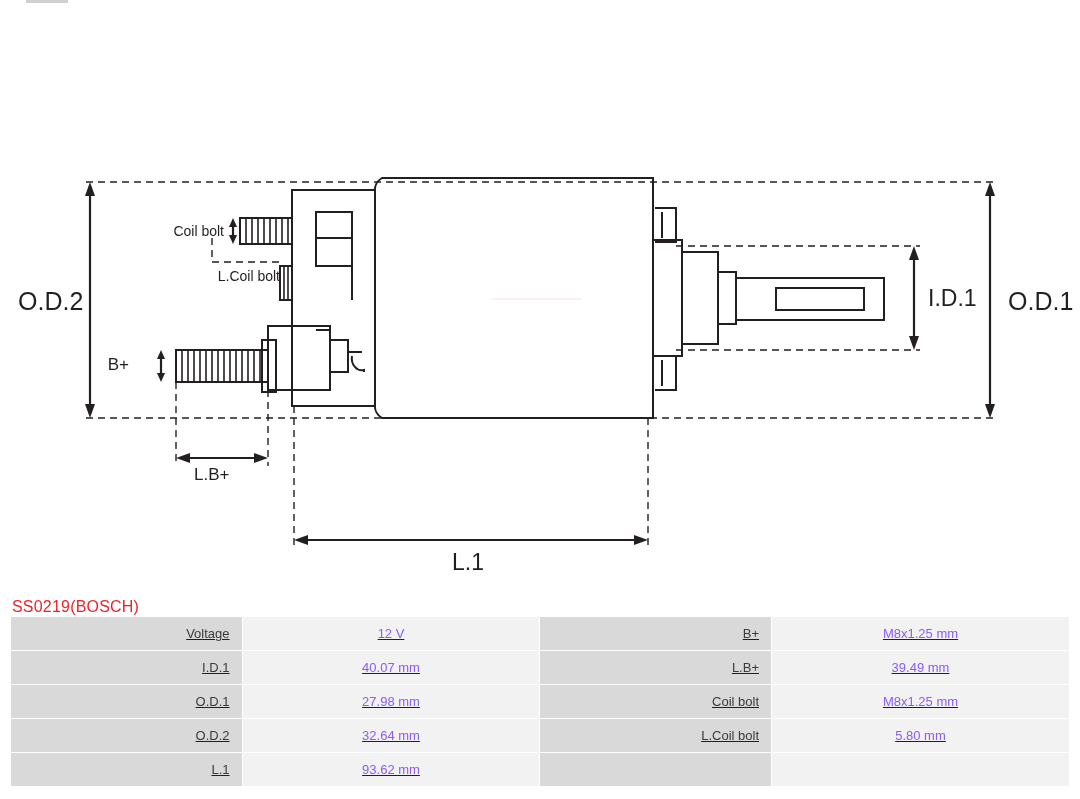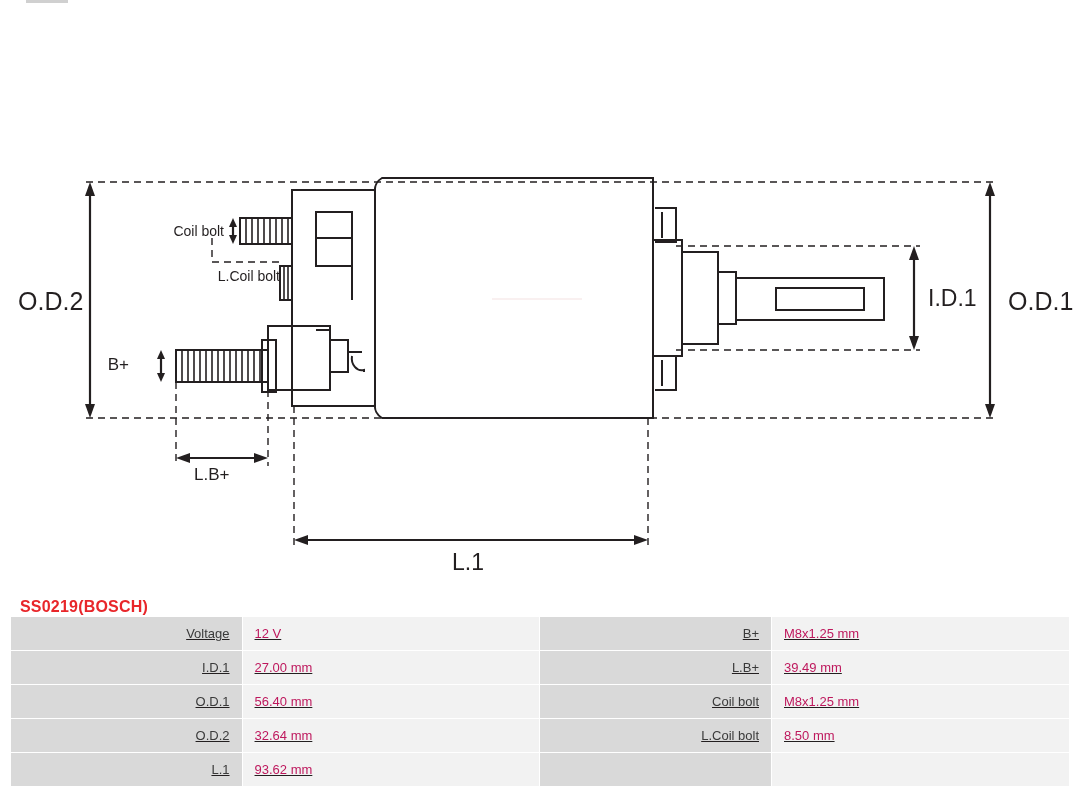--- a/index.html
+++ b/index.html
@@ -32,23 +32,22 @@
     display: block;
   }
 
   
   .part-title {
     position: absolute;
     left: 12px;
     top: 598px;
     font-size: 16px;
     color: #e8262a;
-    font-weight: bold;
+    font-weight: normal;
     letter-spacing: 0.2px;
-    margin-left: 8px;
   }
 
   
   .spec-table {
     position: absolute;
     left: 10px;
     top: 616px;
     width: 1060px;
     border-collapse: collapse;
     font-size: 13px;
@@ -62,22 +61,22 @@
     vertical-align: middle;
   }
   .spec-table td.label {
     background: #d9d9d9;
     text-align: right;
     color: #3a3a3a;
     width: 198px;
   }
   .spec-table td.value {
     background: #f2f2f2;
-    text-align: left;
-    color: #be185d;
+    text-align: center;
+    color: #8b5cf6;
     width: 262px;
   }
   .spec-table td.empty {
     background: #d9d9d9;
   }
   .spec-table td.empty2 {
     background: #f2f2f2;
   }
 
   
@@ -263,35 +262,35 @@
   <table class="spec-table">
     <tbody>
       <tr>
         <td class="label">Voltage</td>
         <td class="value">12 V</td>
         <td class="label">B+</td>
         <td class="value">M8x1.25 mm</td>
       </tr>
       <tr>
         <td class="label">I.D.1</td>
-        <td class="value">27.00 mm</td>
+        <td class="value">40.07 mm</td>
         <td class="label">L.B+</td>
         <td class="value">39.49 mm</td>
       </tr>
       <tr>
         <td class="label">O.D.1</td>
-        <td class="value">56.40 mm</td>
+        <td class="value">27.98 mm</td>
         <td class="label">Coil bolt</td>
         <td class="value">M8x1.25 mm</td>
       </tr>
       <tr>
         <td class="label">O.D.2</td>
         <td class="value">32.64 mm</td>
         <td class="label">L.Coil bolt</td>
-        <td class="value">8.50 mm</td>
+        <td class="value">5.80 mm</td>
       </tr>
       <tr>
         <td class="label">L.1</td>
         <td class="value">93.62 mm</td>
         <td class="empty"></td>
         <td class="empty2"></td>
       </tr>
     </tbody>
   </table>
 

